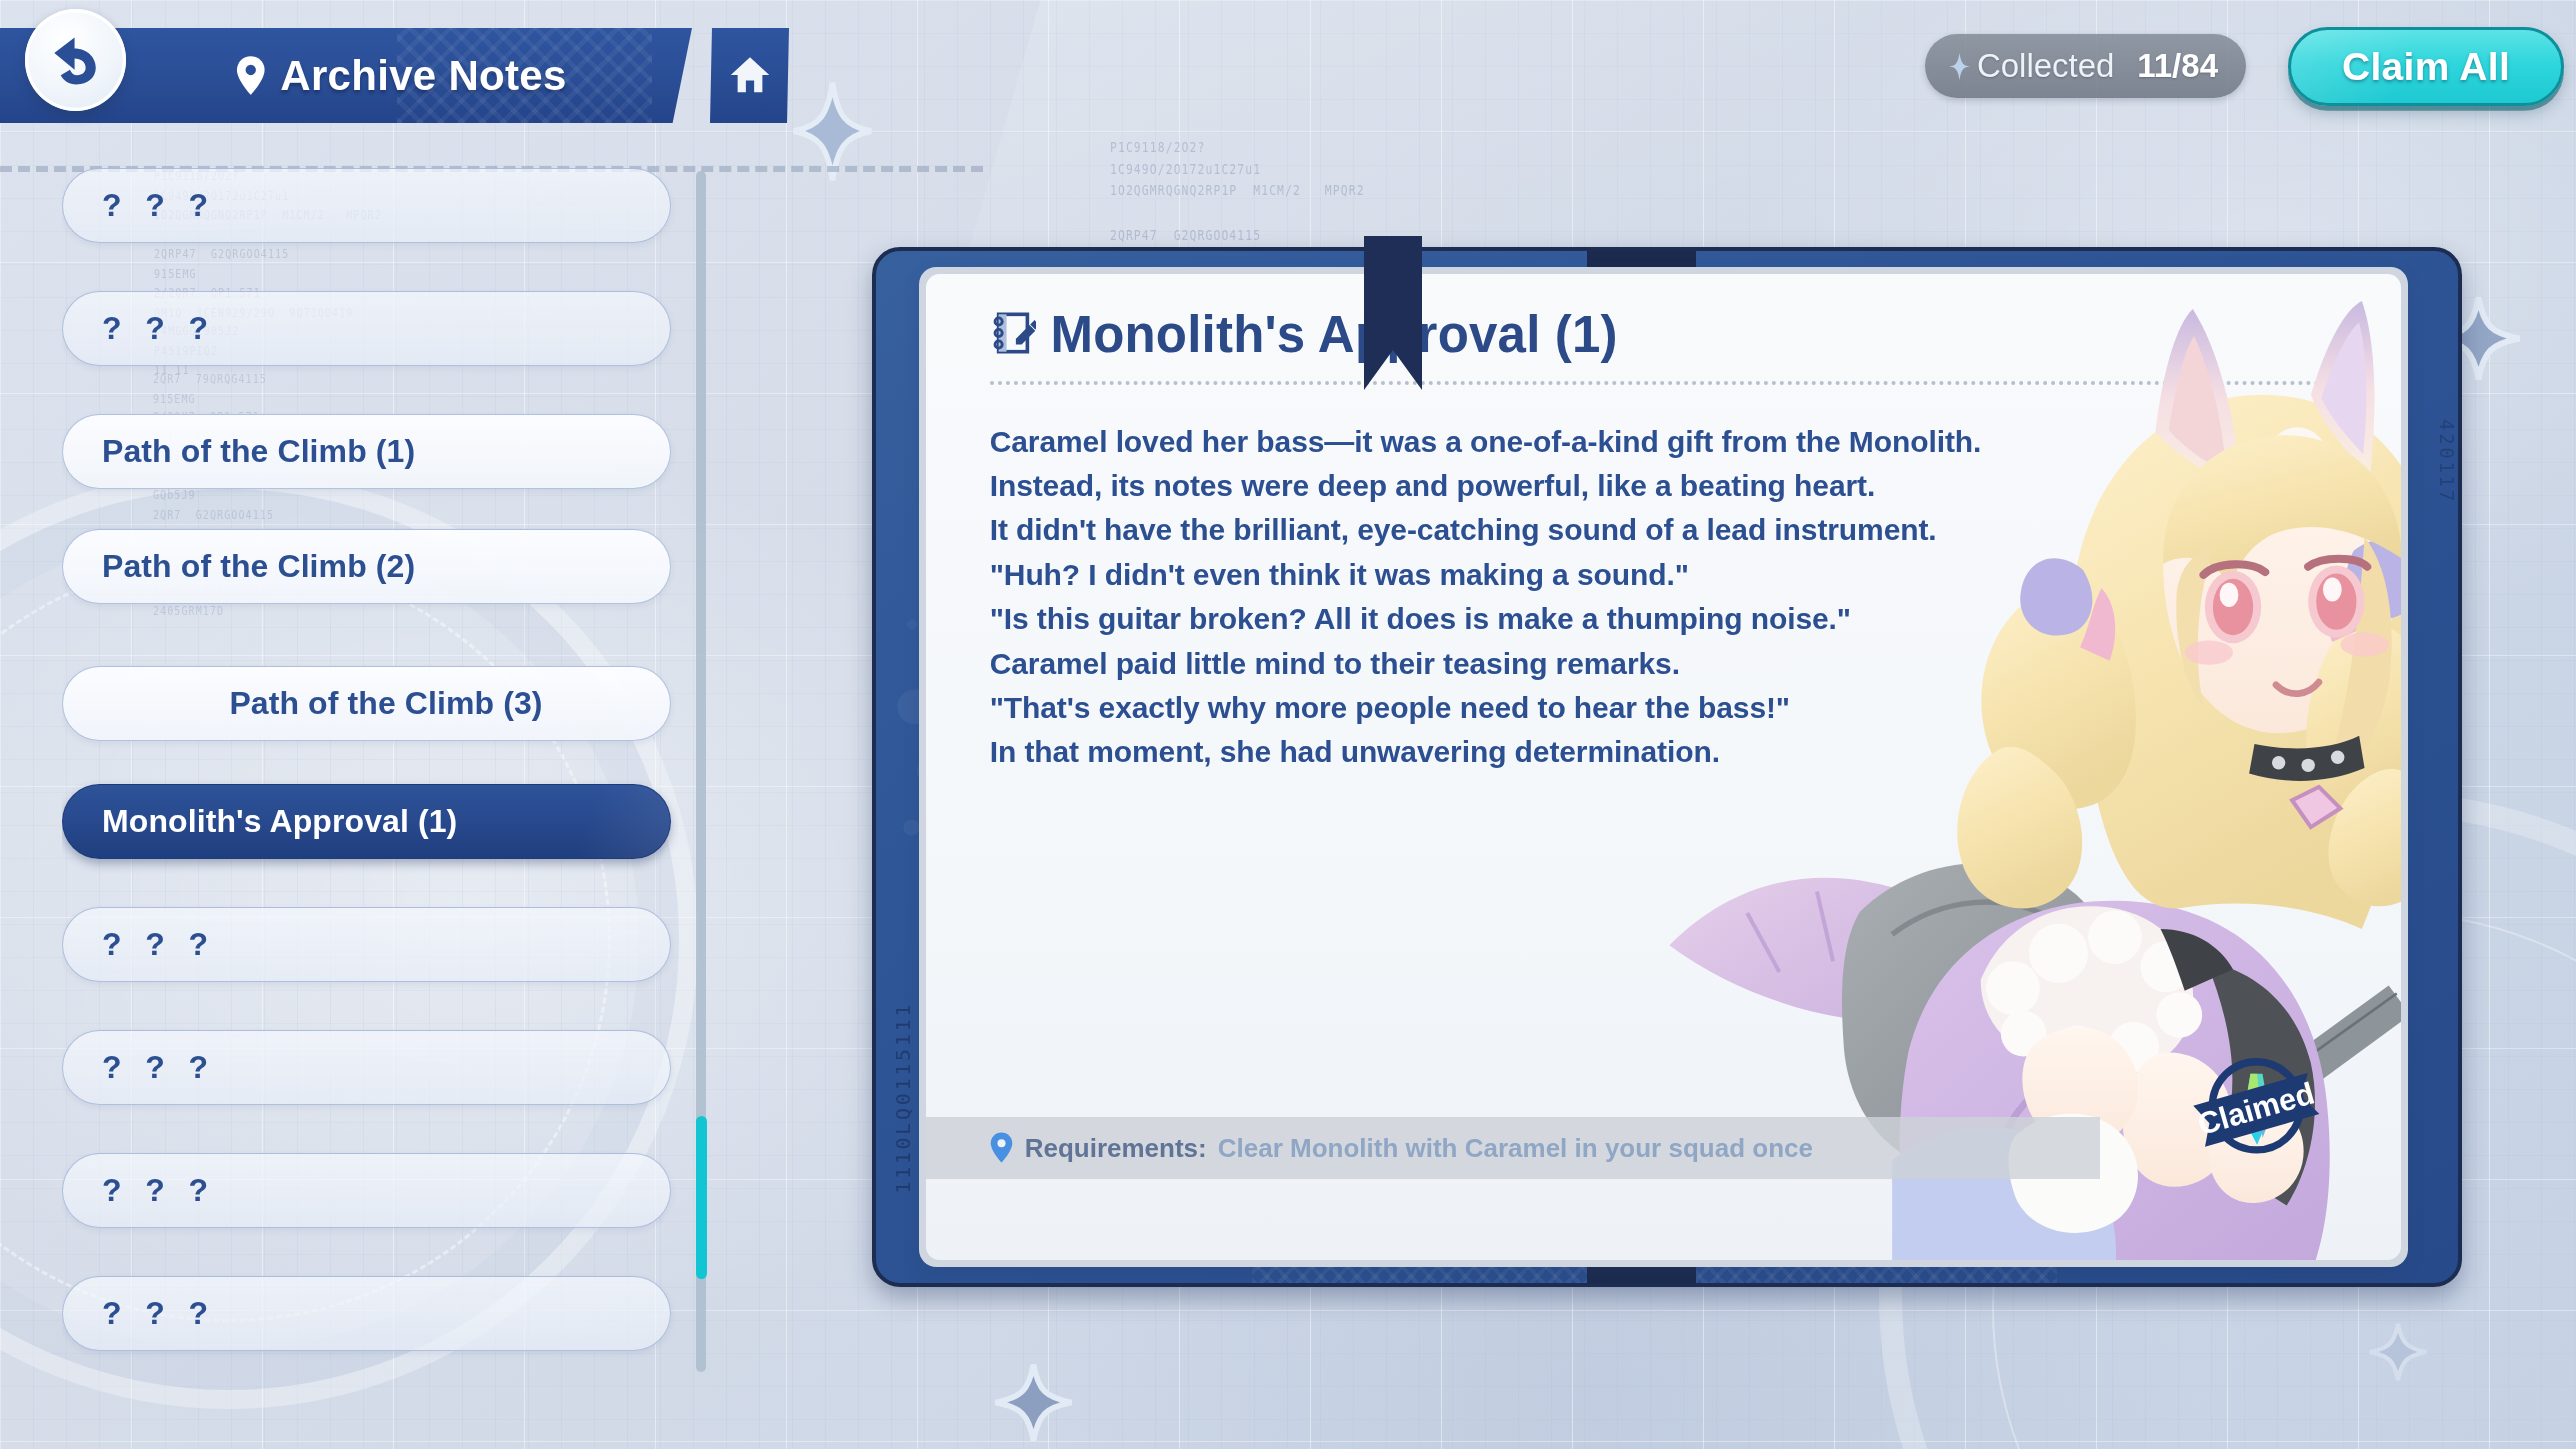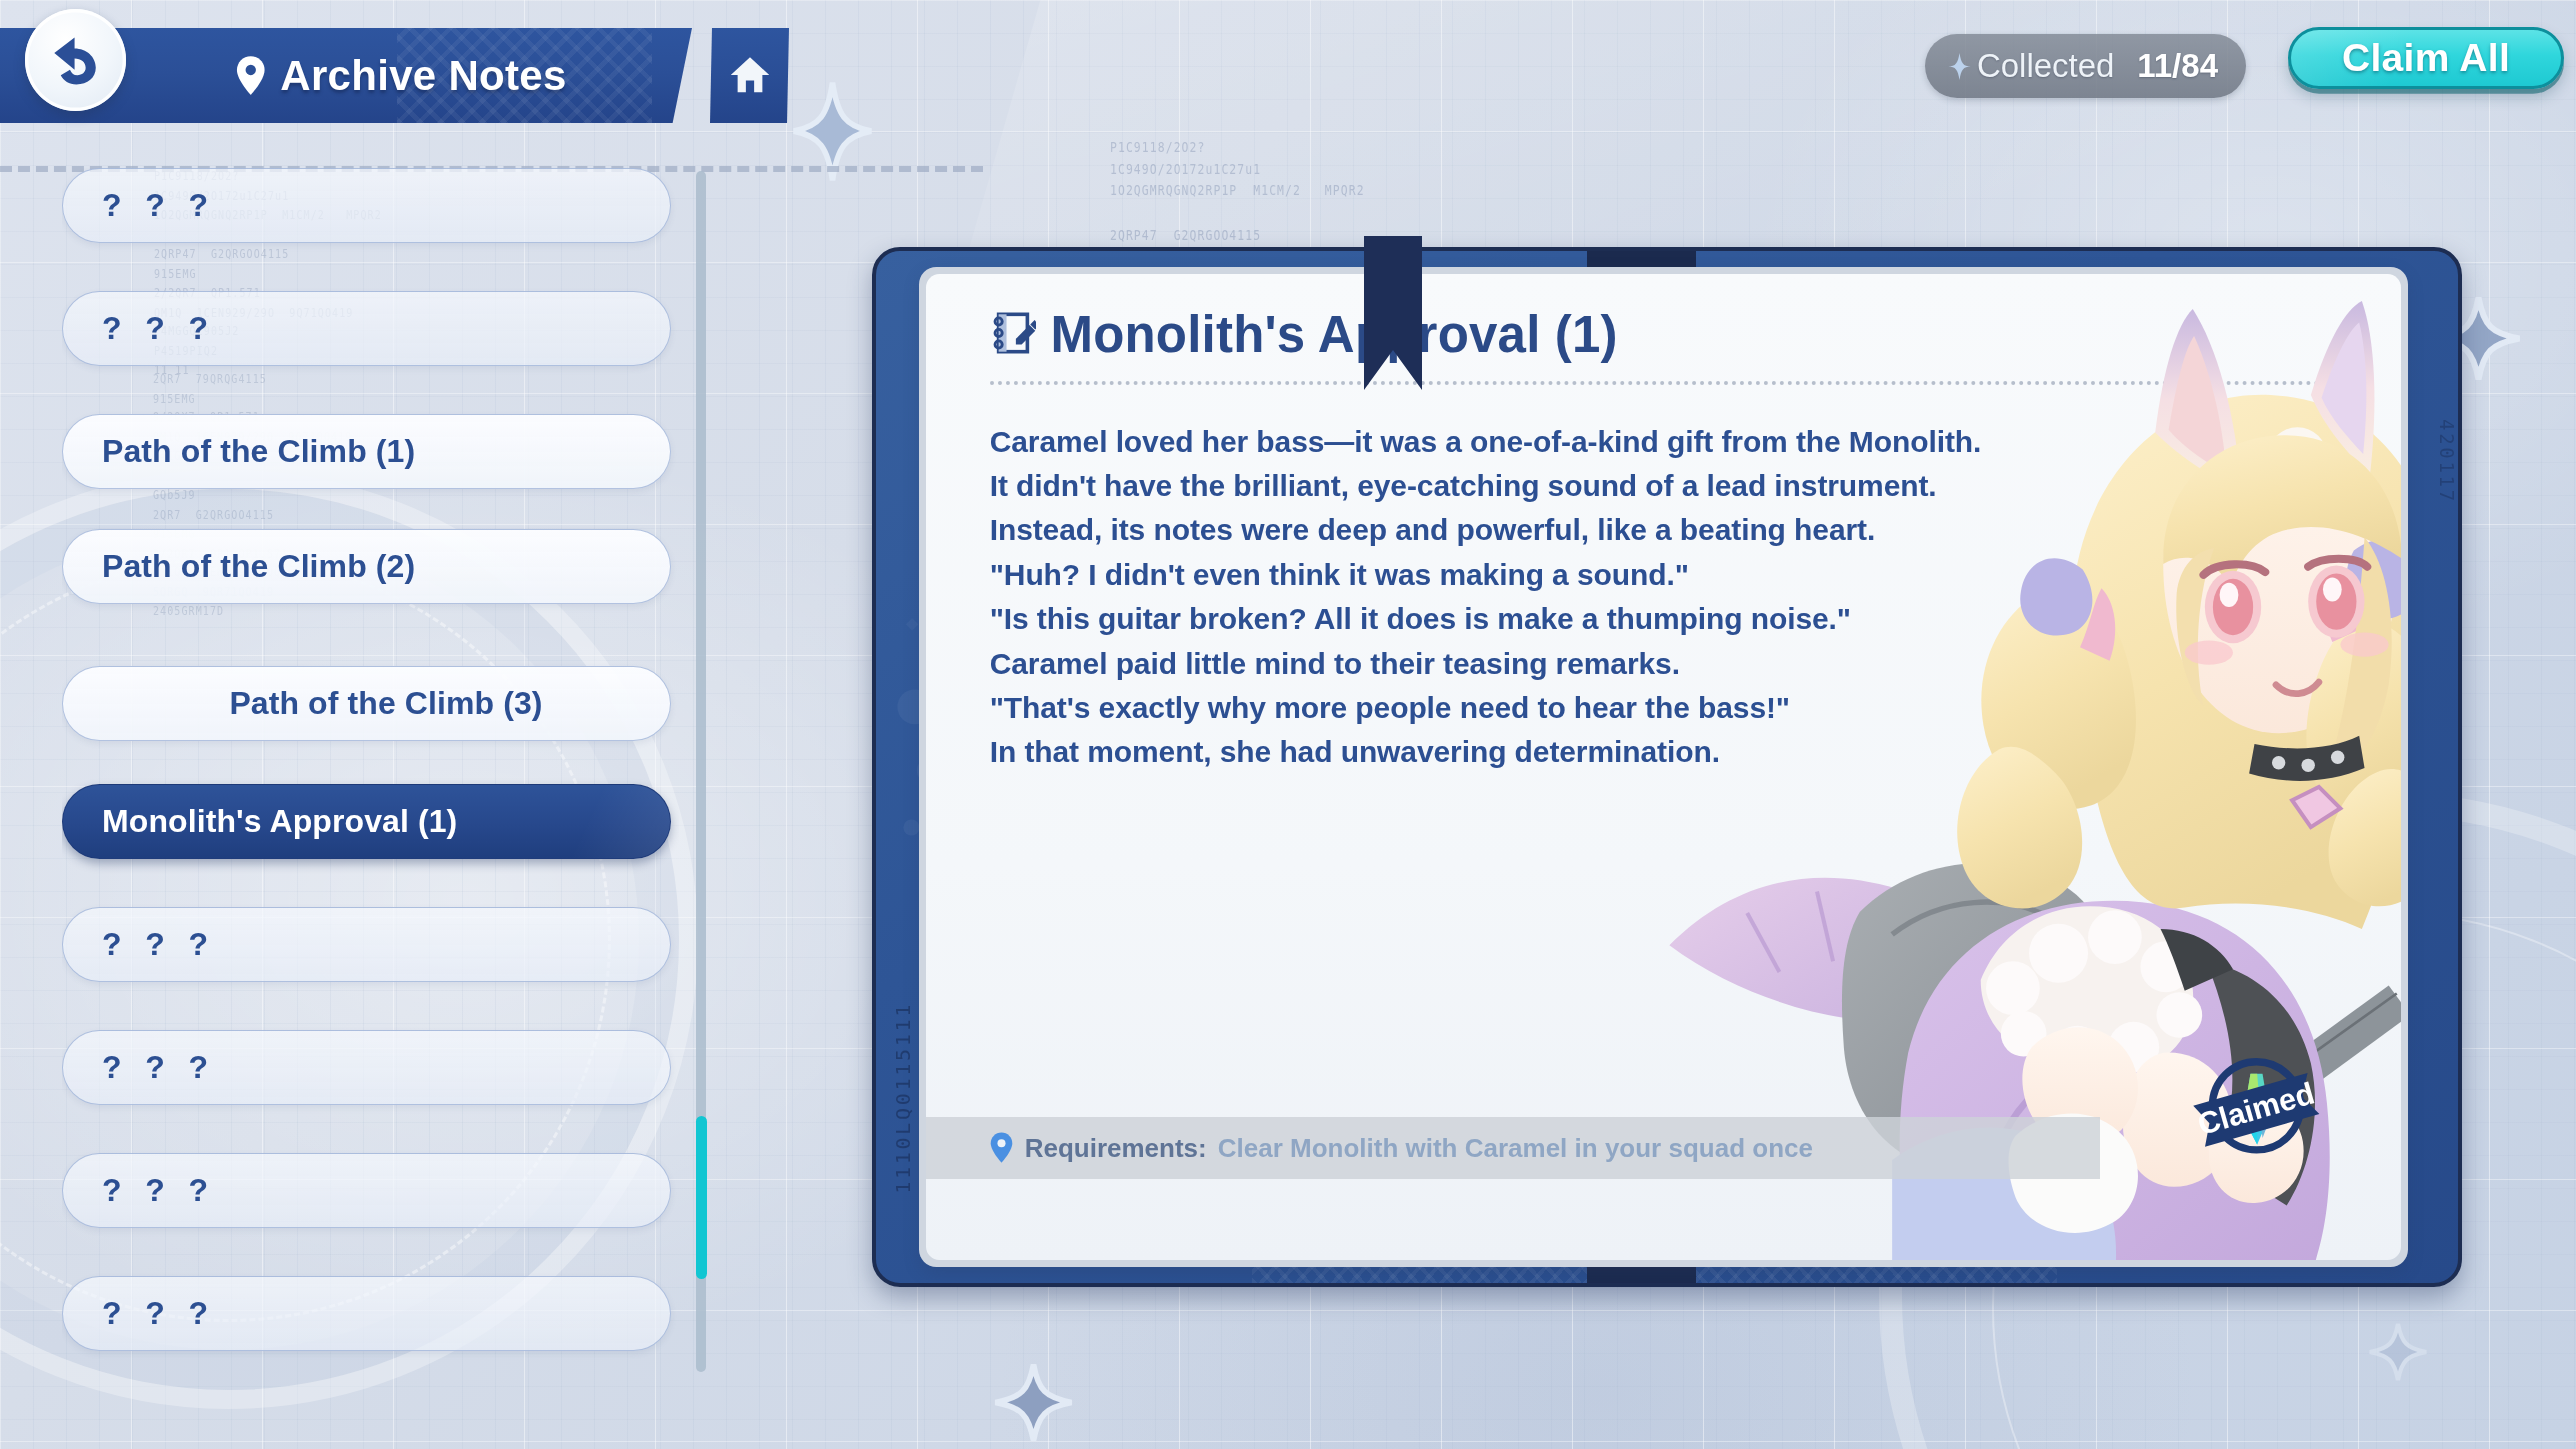--- a/index.html
+++ b/index.html
@@ -183,21 +183,21 @@
     text-shadow: 0 1.3px 2px rgba(40,50,70,0.35);
   }
   .collected-count {
     color: #ffffff; font-size: 33px; font-weight: 700;
     margin-left: 17.4px;
     text-shadow: 0 1.3px 2px rgba(40,50,70,0.35);
   }
   .claim-btn {
     position: absolute;
     right: 12px; top: 27px;
-    width: 276px; height: 62px;
+    width: 276px; height: 79px;
     border-radius: 40px;
     background: linear-gradient(180deg, #5ce3e6 0%, #2fd6dc 45%, #1ec9d2 100%);
     border: 3.4px solid #0d8f9c;
     box-shadow: 0 4.7px 0 rgba(9,96,107,0.55), 0 8px 13.4px rgba(20,70,90,0.25);
     display: flex; align-items: center; justify-content: center;
     cursor: pointer;
     overflow: hidden;
   }
   .claim-btn::before {
     content: "";
@@ -751,22 +751,22 @@
       <path d="M466 330 C494 336 524 334 544 324 L548 348 C520 360 488 360 462 352 Z" fill="#3f4246"></path>
       <circle cx="484" cy="344" r="5" fill="#d7dade"></circle>
         <circle cx="506" cy="346" r="5" fill="#d7dade"></circle>
       <circle cx="528" cy="340" r="5" fill="#d7dade"></circle>
 
       <path d="M494 372 L514 362 L530 378 L508 392 Z" fill="#f0c7e2" stroke="#c58fc0" stroke-width="3"></path>
     </svg>
 
     <div class="card-body" id="cardbody">
         <div class="body-line">Caramel loved her bass—it was a one-of-a-kind gift from the Monolith.</div>
+        <div class="body-line">Instead, its notes were deep and powerful, like a beating heart.</div>
         <div class="body-line">It didn't have the brilliant, eye-catching sound of a lead instrument.</div>
-        <div class="body-line">Instead, its notes were deep and powerful, like a beating heart.</div>
         <div class="body-line">"Huh? I didn't even think it was making a sound."</div>
         <div class="body-line">"Is this guitar broken? All it does is make a thumping noise."</div>
         <div class="body-line">Caramel paid little mind to their teasing remarks.</div>
         <div class="body-line">"That's exactly why more people need to hear the bass!"</div>
         <div class="body-line">In that moment, she had unwavering determination.</div>
       </div>
 
     <div class="req-bar">
       <span>
         <svg class="req-pin" viewBox="0 0 32 42">

